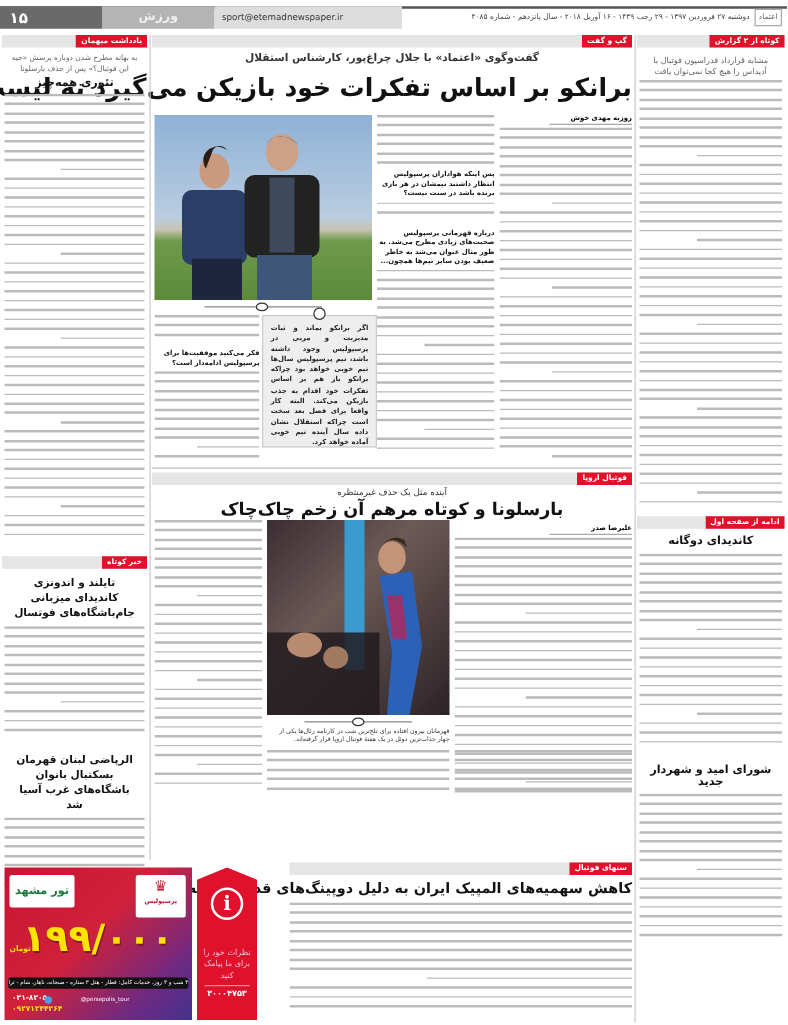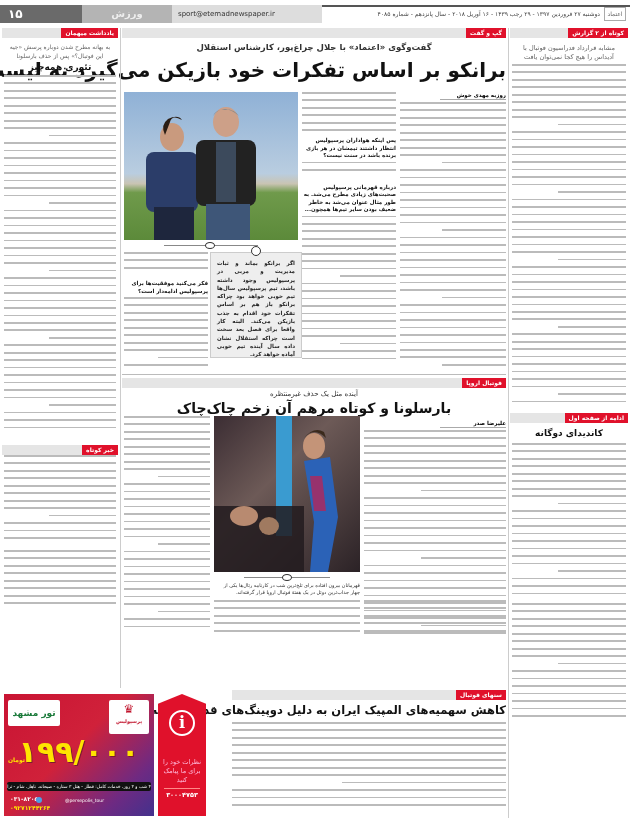--- a/index.html
+++ b/index.html
@@ -105,20 +105,21 @@
       <div style="width: 100%; margin-right: 0px;"></div>
       <div style="width: 100%; margin-right: 0px;"></div>
       <div style="width: 100%; margin-right: 0px;"></div>
       <div style="width: 100%; margin-right: 0px;"></div>
       <div style="width: 100%; margin-right: 0px;"></div>
       <div style="width: 60%; margin-right: 0px;"></div>
       <div style="width: 100%; margin-right: 0px;"></div>
       <div style="width: 100%; margin-right: 0px;"></div>
       <div style="width: 100%; margin-right: 0px;"></div>
     </div>
+  <div class="h-sm" style="font-size:9px; margin:8px 0 4px;">شورای امید و شهردار جدید</div>
   <div class="lines" style="height:120px; overflow:hidden; padding:0 2px;">
       <div style="width: 100%; margin-right: 0px;"></div>
       <div style="width: 100%; margin-right: 0px;"></div>
       <div style="width: 100%; margin-right: 0px;"></div>
       <div style="width: 100%; margin-right: 0px;"></div>
       <div style="width: 100%; margin-right: 0px;"></div>
       <div style="width: 100%; margin-right: 0px;"></div>
       <div style="width: 100%; margin-right: 0px;"></div>
       <div style="width: 100%; margin-right: 0px;"></div>
       <div style="width: 60%; margin-right: 0px;"></div>
@@ -449,34 +450,36 @@
       <div style="width: 100%; margin-right: 0px;"></div>
       <div style="width: 100%; margin-right: 0px;"></div>
       <div style="width: 60%; margin-right: 0px;"></div>
       <div style="width: 100%; margin-right: 0px;"></div>
       <div style="width: 100%; margin-right: 0px;"></div>
       <div style="width: 100%; margin-right: 0px;"></div>
     </div>
   <div class="tagbar" style="position:relative; margin-top:5px;">
     <span class="tag" style="position:absolute; right:0; top:0;">خبر کوتاه</span>
   </div>
+  <div class="h-sm" style="font-size:8.5px; margin:6px 8px 4px; line-height:12px;">تایلند و اندونزی کاندیدای میزبانی جام‌باشگاه‌های فوتسال</div>
   <div class="lines" style="height:95px; overflow:hidden; padding:0 2px;">
       <div style="width: 100%; margin-right: 0px;"></div>
       <div style="width: 100%; margin-right: 0px;"></div>
       <div style="width: 100%; margin-right: 0px;"></div>
       <div style="width: 100%; margin-right: 0px;"></div>
       <div style="width: 100%; margin-right: 0px;"></div>
       <div style="width: 100%; margin-right: 0px;"></div>
       <div style="width: 100%; margin-right: 0px;"></div>
       <div style="width: 100%; margin-right: 0px;"></div>
       <div style="width: 60%; margin-right: 0px;"></div>
       <div style="width: 100%; margin-right: 0px;"></div>
       <div style="width: 100%; margin-right: 0px;"></div>
       <div style="width: 100%; margin-right: 0px;"></div>
     </div>
+  <div class="h-sm" style="font-size:8.5px; margin:6px 8px 4px; line-height:12px;">الرپاضی لبنان قهرمان بسکتبال بانوان باشگاه‌های غرب آسیا شد</div>
   <div class="lines" style="height:60px; overflow:hidden; padding:0 2px;">
       <div style="width: 100%; margin-right: 0px;"></div>
       <div style="width: 100%; margin-right: 0px;"></div>
       <div style="width: 100%; margin-right: 0px;"></div>
       <div style="width: 100%; margin-right: 0px;"></div>
       <div style="width: 100%; margin-right: 0px;"></div>
       <div style="width: 100%; margin-right: 0px;"></div>
       <div style="width: 100%; margin-right: 0px;"></div>
       <div style="width: 100%; margin-right: 0px;"></div>
     </div>

